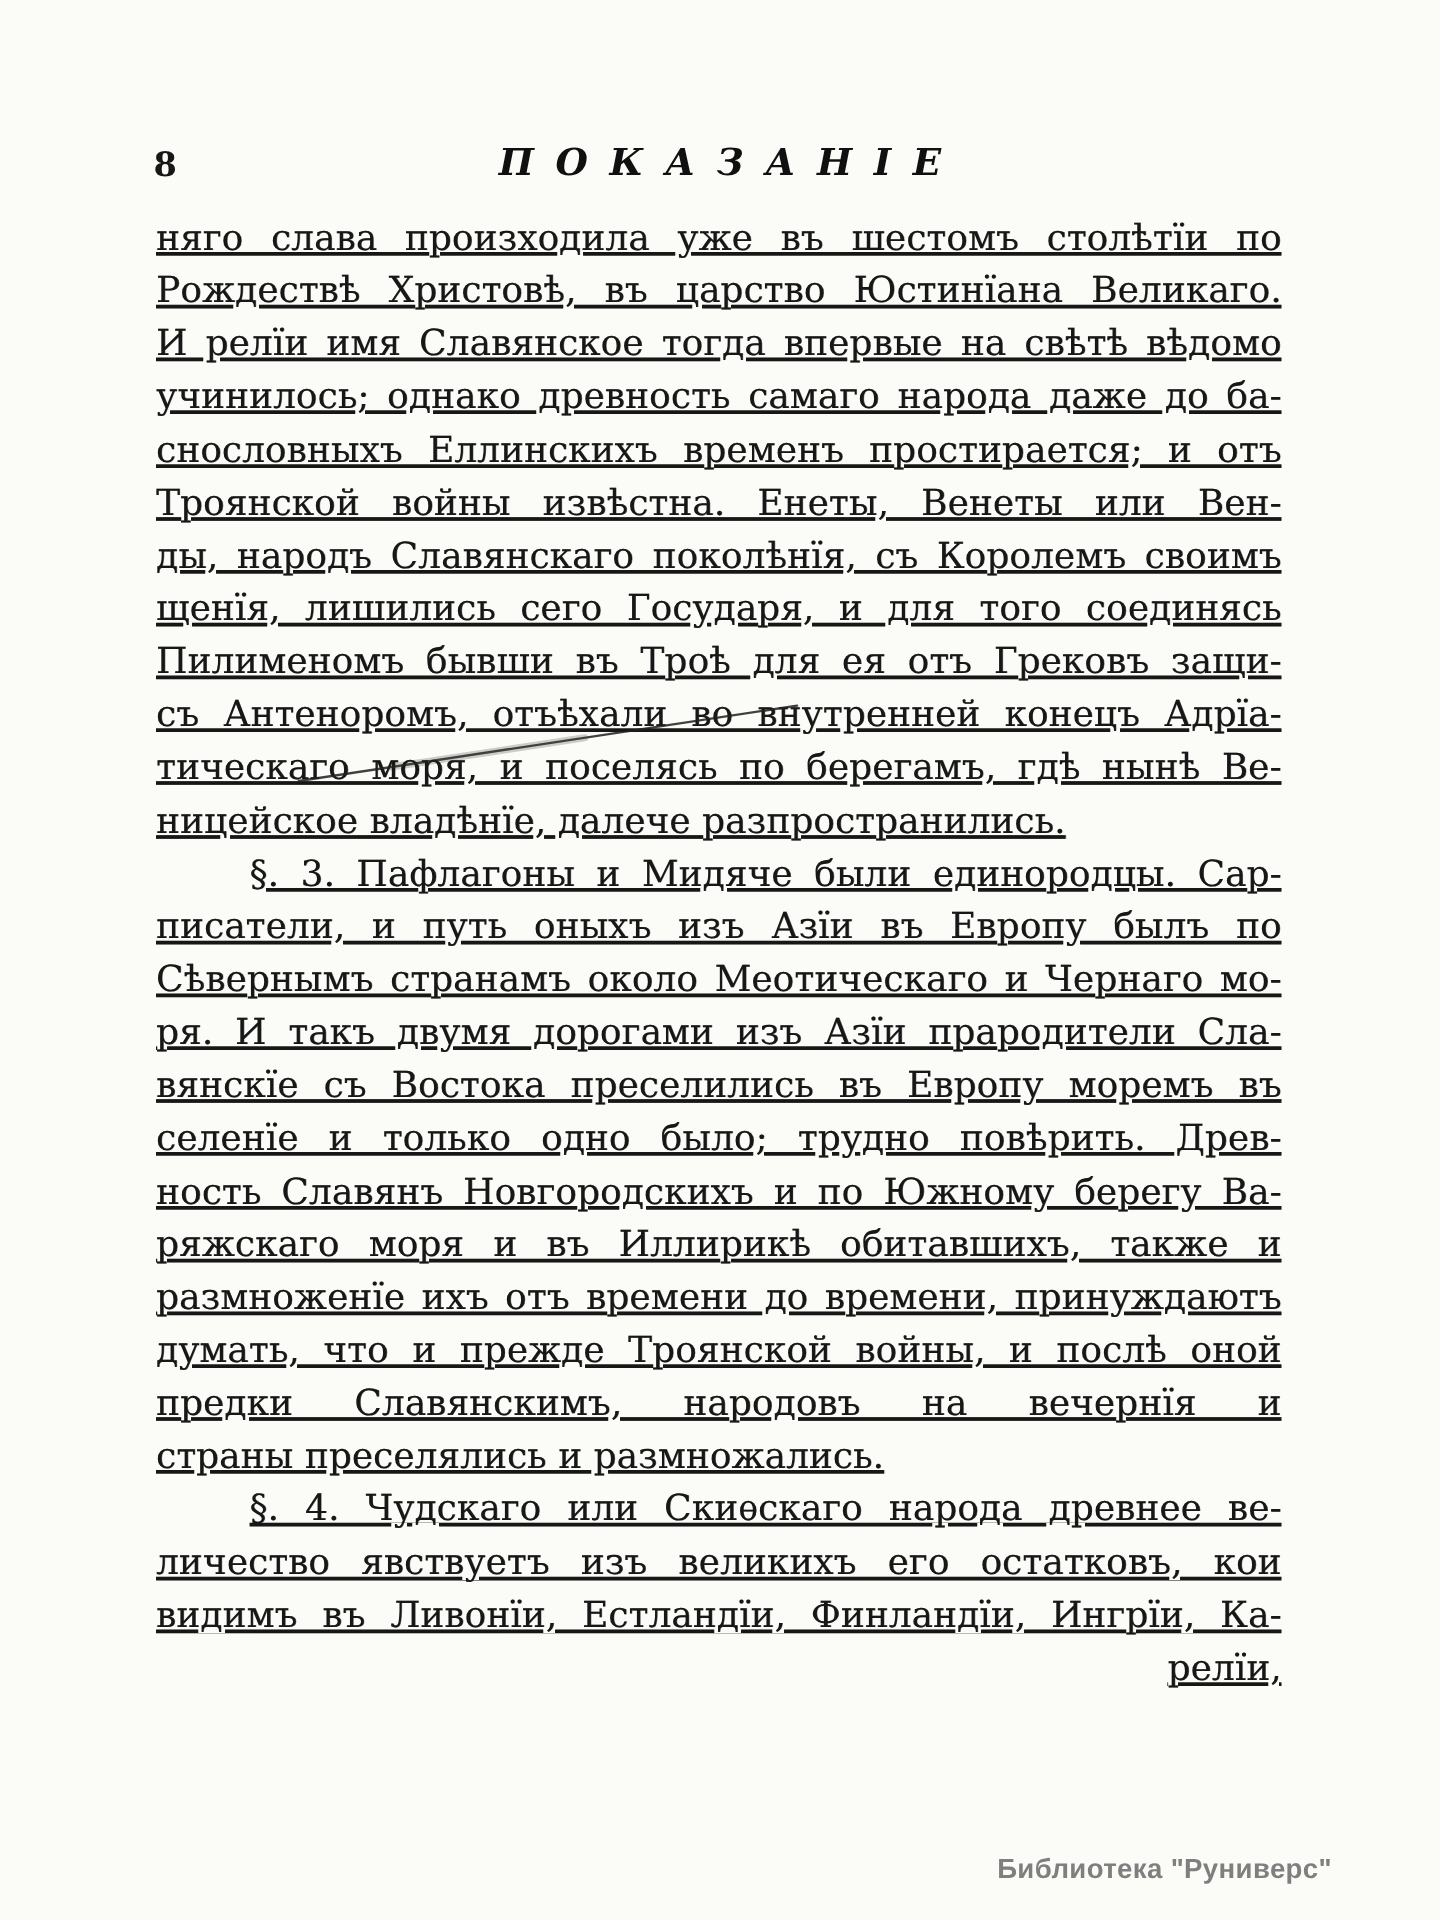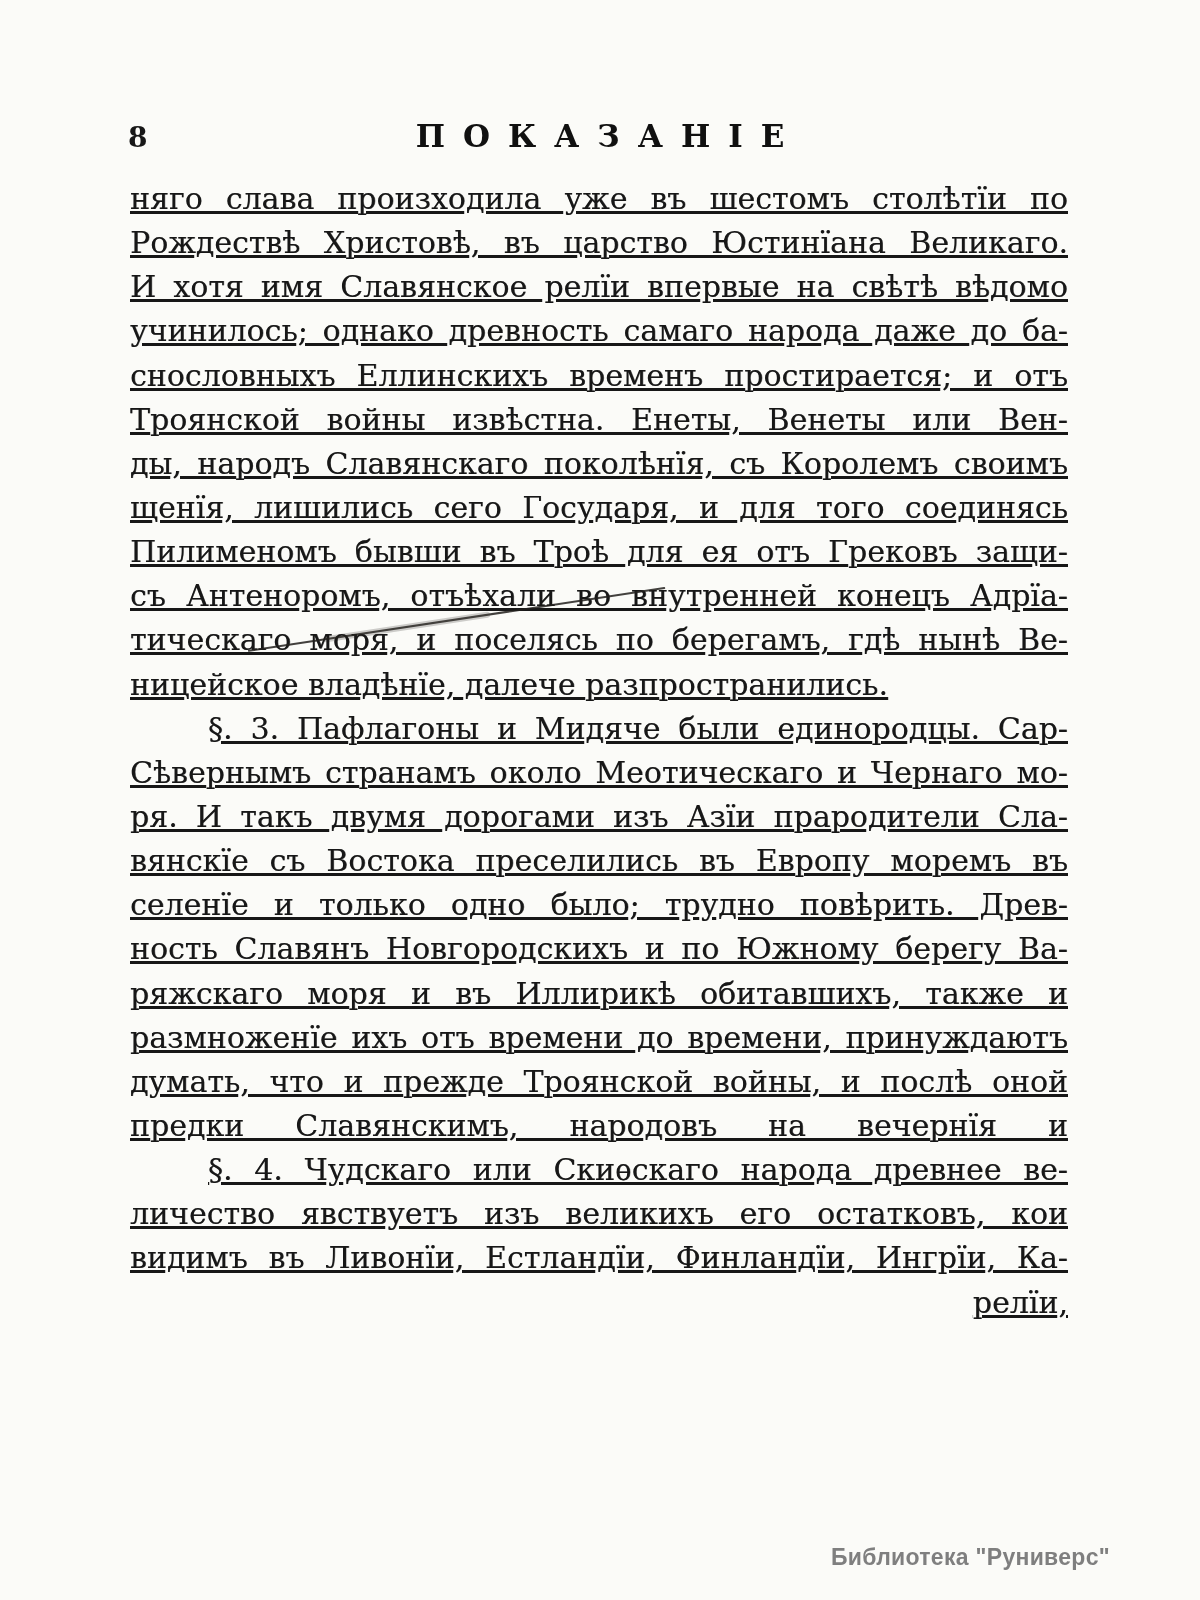--- a/index.html
+++ b/index.html
@@ -11,21 +11,21 @@
     font-family:"DejaVu Serif", serif;
     color:#171717;
   }
   .page-number {
     position:absolute; left:128px; top:121px;
     font-size:28px; font-weight:bold;
   }
   .running-header {
     position:absolute; top:118px; left:0; width:100%;
     text-align:center;
-    font-weight:bold;
+    font-style:italic; font-weight:bold;
     font-size:31px; letter-spacing:0.58em;
     padding-left:0.58em; box-sizing:border-box;
     color:#101010;
   }
   .text-block {
     position:absolute; left:130px; top:177px; width:938px;
   }
   .line {
     height:44.15px; line-height:44.15px;
     font-size:30px;
@@ -60,40 +60,42 @@
 </style>
 </head>
 <body>
 
 <div class="page">
   <div class="page-number">8</div>
   <div class="running-header">ПОКАЗАНІЕ</div>
   <div class="text-block">
       <div class="line j">няго слава произходила уже въ шестомъ столѣтїи по</div>
       <div class="line j">Рождествѣ Христовѣ, въ царство Юстинїана Великаго.</div>
-      <div class="line j">И хотя имя Славянское релїи впервые на свѣтѣ вѣдомо</div>
+      <div class="line j">И релїи имя Славянское тогда впервые на свѣтѣ вѣдомо</div>
       <div class="line j">учинилось; однако древность самаго народа даже до ба-</div>
       <div class="line j">снословныхъ Еллинскихъ временъ простирается; и отъ</div>
       <div class="line j">Троянской войны извѣстна. Енеты, Венеты или Вен-</div>
       <div class="line j">ды, народъ Славянскаго поколѣнїя, съ Королемъ своимъ</div>
       <div class="line j">щенїя, лишились сего Государя, и для того соединясь</div>
       <div class="line j">Пилименомъ бывши въ Троѣ для ея отъ Грековъ защи-</div>
       <div class="line j">съ Антеноромъ, отъѣхали во внутренней конецъ Адрїа-</div>
       <div class="line j">тическаго моря, и поселясь по берегамъ, гдѣ нынѣ Ве-</div>
       <div class="line l">ницейское владѣнїе, далече разпространились.</div>
       <div class="line j indent">§. 3. Пафлагоны и Мидяче были единородцы. Сар-</div>
+      <div class="line j">писатели, и путь оныхъ изъ Азїи въ Европу былъ по</div>
       <div class="line j">Сѣвернымъ странамъ около Меотическаго и Чернаго мо-</div>
       <div class="line j">ря. И такъ двумя дорогами изъ Азїи прародители Сла-</div>
       <div class="line j">вянскїе съ Востока преселились въ Европу моремъ въ</div>
       <div class="line j">селенїе и только одно было; трудно повѣрить. Древ-</div>
       <div class="line j">ность Славянъ Новгородскихъ и по Южному берегу Ва-</div>
       <div class="line j">ряжскаго моря и въ Иллирикѣ обитавшихъ, также и</div>
       <div class="line j">размноженїе ихъ отъ времени до времени, принуждаютъ</div>
       <div class="line j">думать, что и прежде Троянской войны, и послѣ оной</div>
       <div class="line j">предки Славянскимъ, народовъ на вечернїя и полунощныя</div>
+      <div class="line l">страны преселялись и размножались.</div>
       <div class="line j indent">§. 4. Чудскаго или Скиѳскаго народа древнее ве-</div>
       <div class="line j">личество явствуетъ изъ великихъ его остатковъ, кои</div>
       <div class="line j">видимъ въ Ливонїи, Естландїи, Финландїи, Ингрїи, Ка-</div>
       <div class="line r">релїи,</div>
     </div>
   <div class="scratch"></div>
   <div class="watermark">Библиотека "Руниверс"</div>
 </div>
 
 </body></html>

